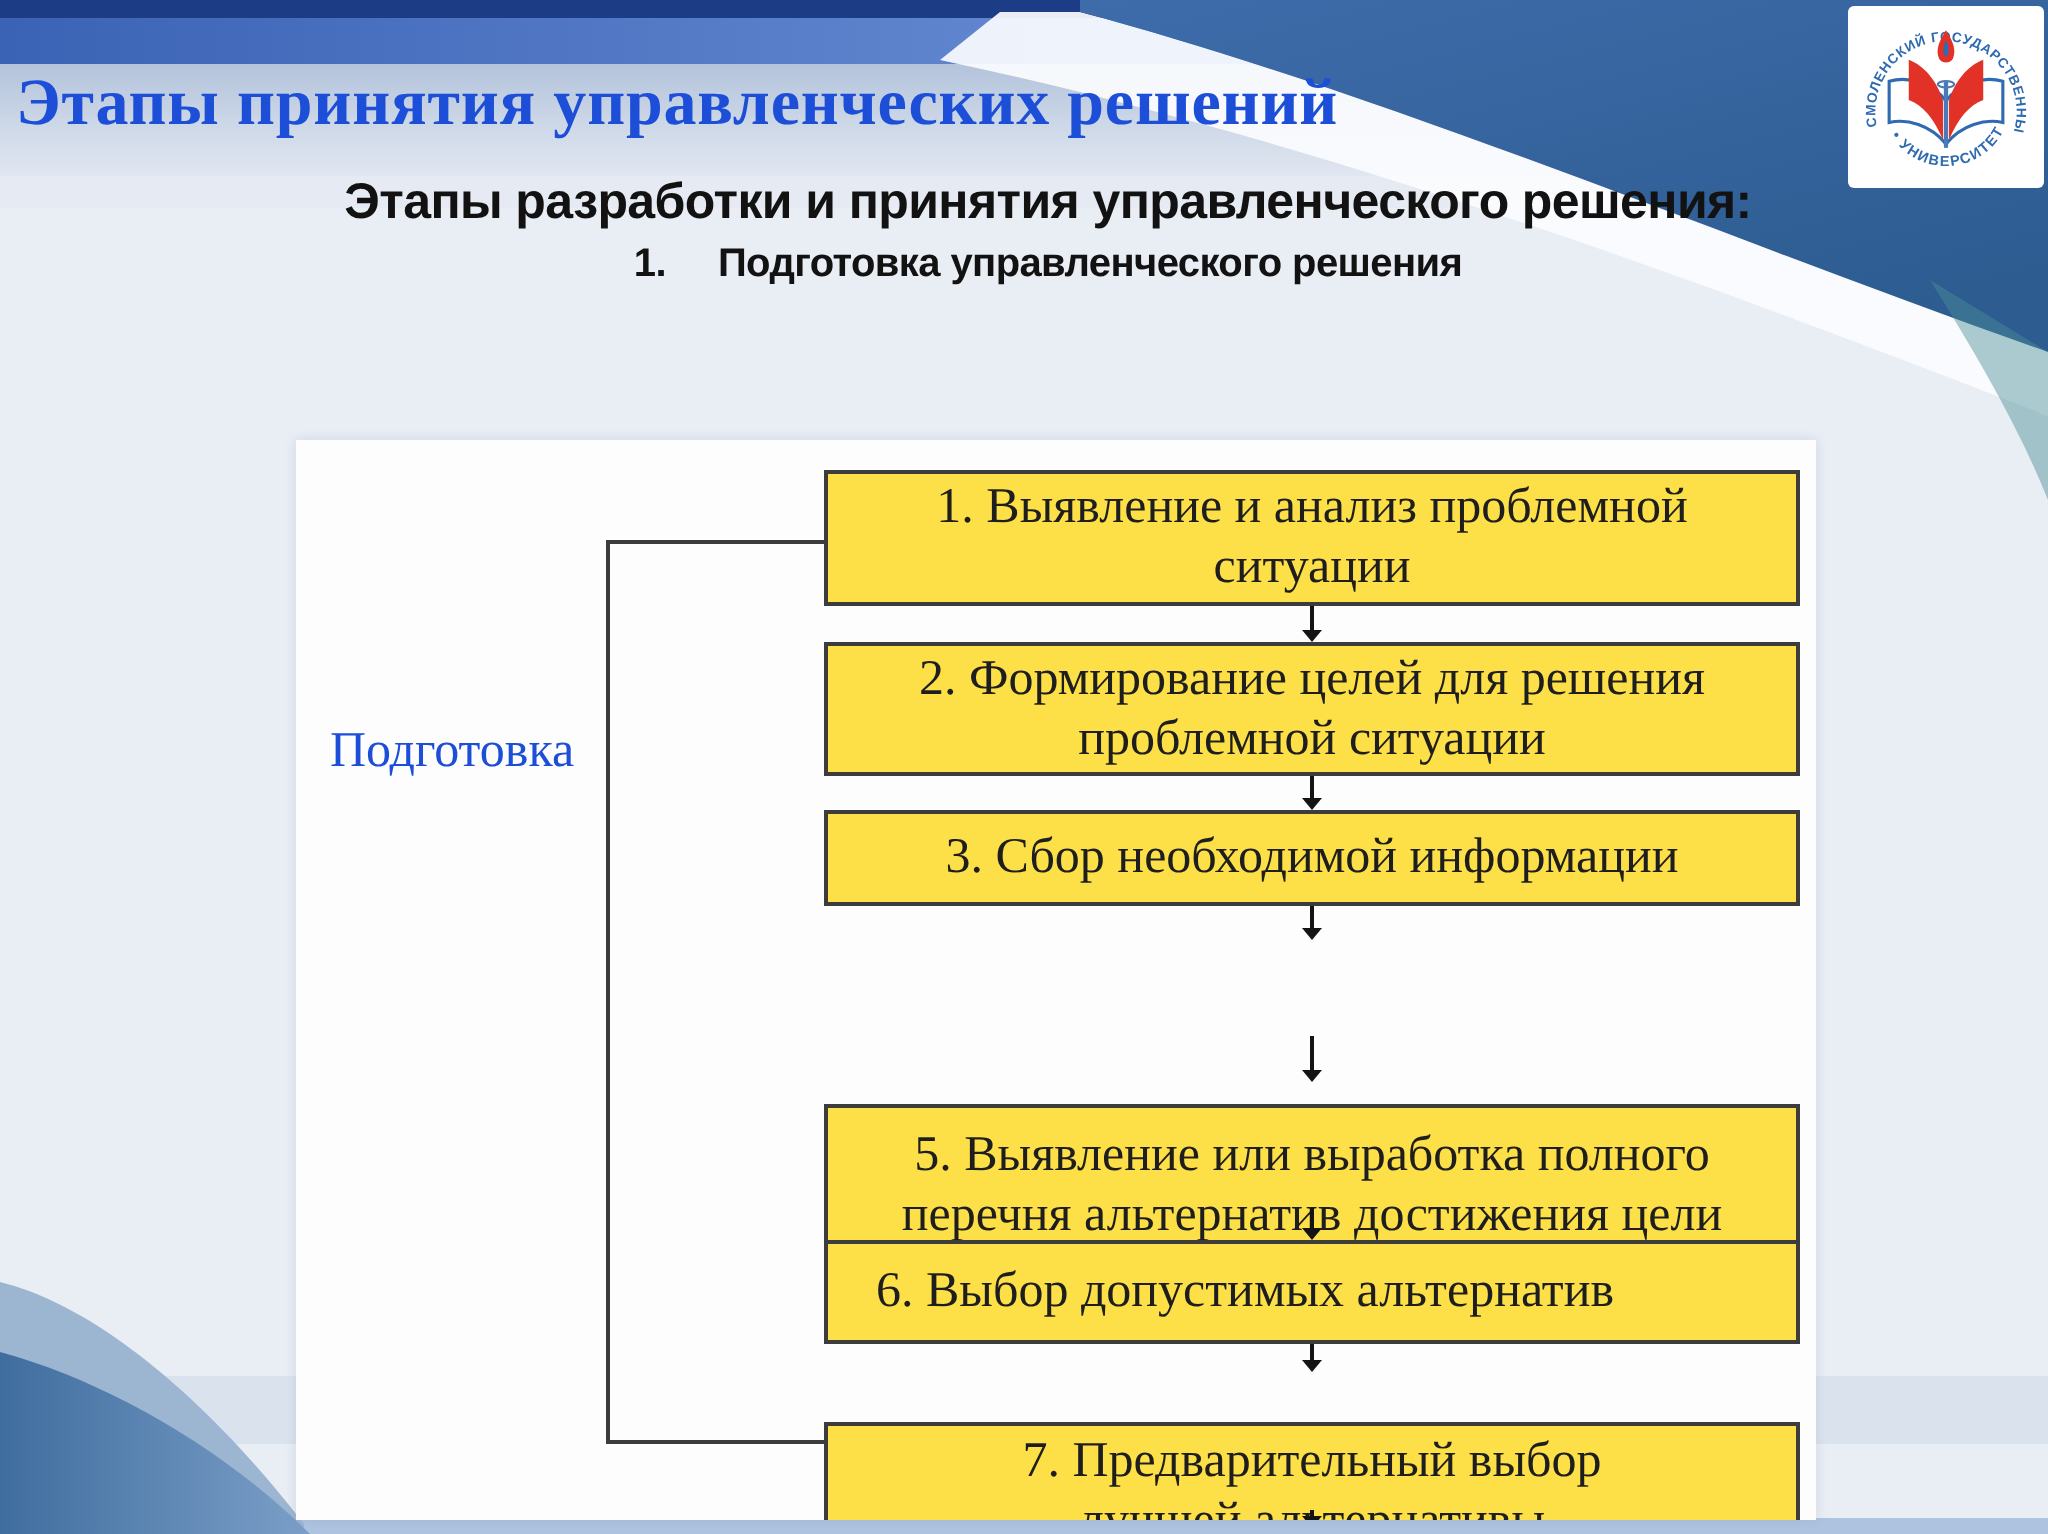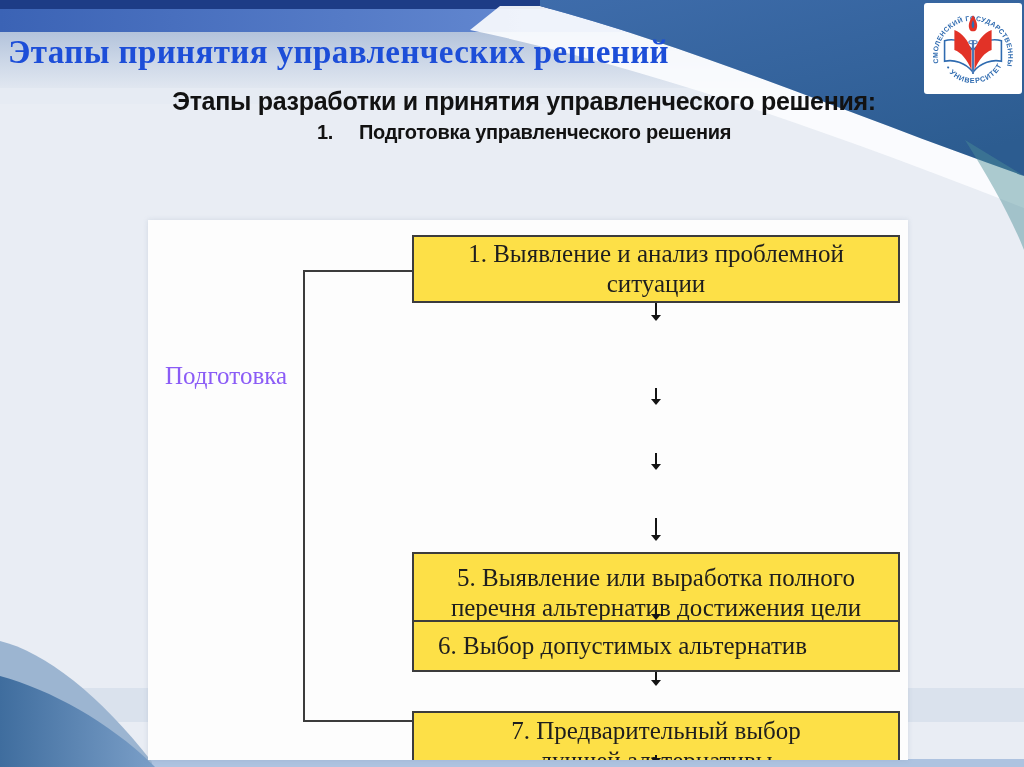--- a/index.html
+++ b/index.html
@@ -50,21 +50,21 @@
   .arrow::after{
     content:"";position:absolute;left:-4.5px;bottom:-6px;width:0;height:0;
     border:5px solid transparent;border-top:6px solid #141414;border-bottom:none;
   }
   .bracket{position:absolute;background:#3c3c3c}
   .bracket-v{left:155px;top:50px;width:2px;height:452px}
   .bracket-h-top{left:155px;top:50px;width:109px;height:2px}
   .bracket-h-bottom{left:155px;top:500px;width:109px;height:2px}
   .group-label{
     position:absolute;left:0;top:142px;width:156px;text-align:center;
-    font-family:"Liberation Serif",serif;font-size:25px;color:#8b5cf6;
+    font-family:"Liberation Serif",serif;font-size:25px;color:#1d4ed8;
   }
 </style>
 </head>
 <body>
 
 <svg class="bg-svg" width="1024" height="767" viewBox="0 0 1024 767" aria-hidden="true">
   <defs>
     <linearGradient id="gband" x1="0" y1="0" x2="0" y2="1">
       <stop offset="0" stop-color="#aebfd9"></stop>
       <stop offset="0.55" stop-color="#ccd7e7"></stop>
@@ -135,22 +135,25 @@
 
   <div class="group-label">Подготовка</div>
   <div class="bracket bracket-v"></div>
   <div class="bracket bracket-h-top"></div>
   <div class="bracket bracket-h-bottom"></div>
 
   <div class="fbox" style="top:15px;height:68px">1. Выявление и анализ проблемной
 ситуации</div>
   <div class="arrow" style="top:83px;height:12px"></div>
 
+  <div class="fbox" style="top:101px;height:67px">2. Формирование целей для решения
+проблемной ситуации</div>
   <div class="arrow" style="top:168px;height:11px"></div>
 
+  <div class="fbox" style="top:185px;height:48px">3. Сбор необходимой информации</div>
   <div class="arrow" style="top:233px;height:11px"></div>
 
   <div class="arrow" style="top:298px;height:17px"></div>
 
   <div class="fbox" style="top:332px;height:81px">5. Выявление или выработка полного
 перечня альтернатив достижения цели</div>
   <div class="arrow" style="top:384px;height:10px"></div>
 
   <div class="fbox align-left" style="top:400px;height:52px">6. Выбор допустимых альтернатив</div>
   <div class="arrow" style="top:452px;height:8px"></div>

